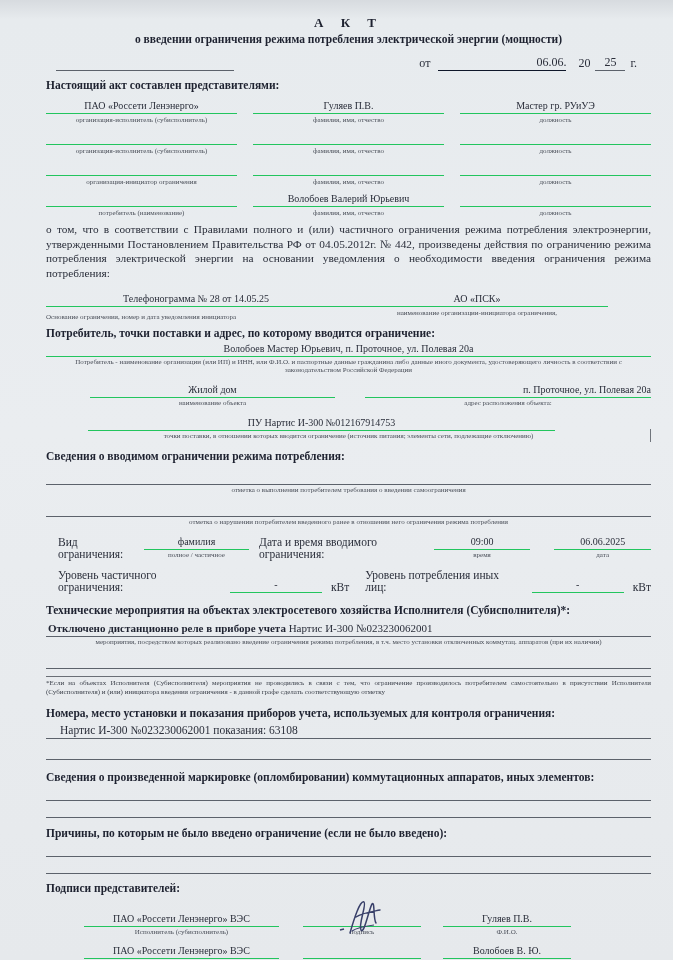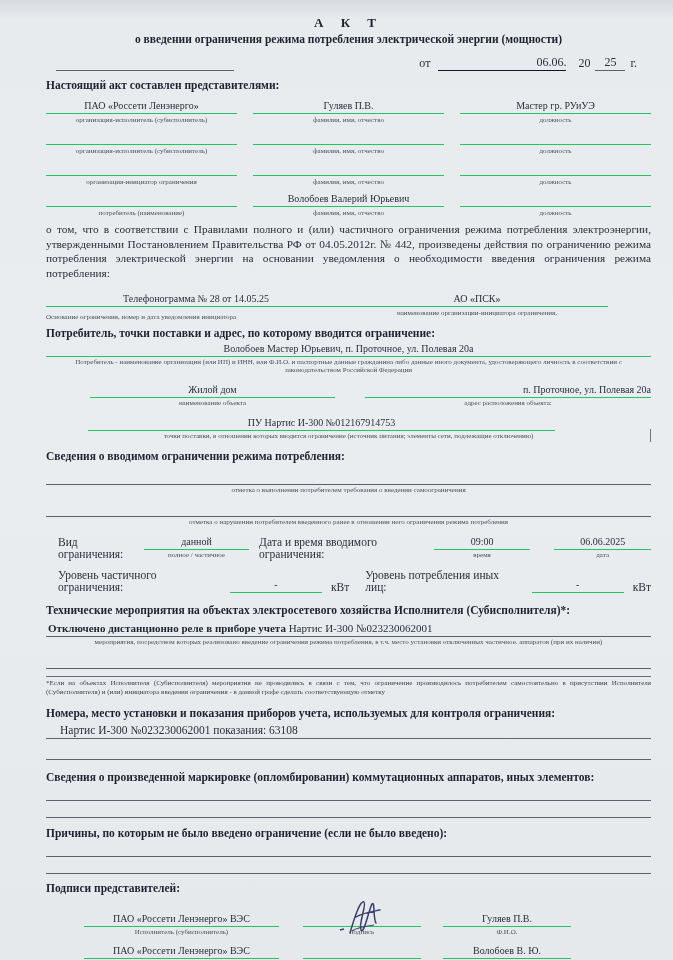--- a/index.html
+++ b/index.html
@@ -188,21 +188,21 @@
     <div class="cap">отметка о выполнении потребителем требования о введении самоограничения</div>
   </div>
   <div class="mark2">
     <div class="blank"></div>
     <div class="cap">отметка о нарушении потребителем введенного ранее в отношении него ограничения режима потребления</div>
   </div>
 
   <div class="type-row">
     <span>Вид ограничения:</span>
     <span class="fld f1">
-      <span class="v" style="display:block">данной</span>
+      <span class="v" style="display:block">фамилия</span>
       <span class="cap" style="display:block">полное / частичное</span>
     </span>
     <span>Дата и время вводимого ограничения:</span>
     <span class="fld f2">
       <span class="v" style="display:block">09:00</span>
       <span class="cap" style="display:block">время</span>
     </span>
     <span class="fld f3">
       <span class="v" style="display:block">06.06.2025</span>
       <span class="cap" style="display:block">дата</span>
@@ -219,21 +219,21 @@
     <span class="fld f f2m">
         <span class="v" style="display:block">-</span>
       </span>
     <span>кВт</span>
   </div>
 
   <div class="h mt10">Технические мероприятия на объектах электросетевого хозяйства Исполнителя (Субисполнителя)*:</div>
   <div class="action">
     <span class="b">Отключено дистанционно реле в приборе учета</span><span> Нартис И-300 №023230062001</span>
   </div>
-  <div class="cap">мероприятия, посредством которых реализовано введение ограничения режима потребления, в т.ч. место установки отключенных частичное. аппаратов (при их наличии)</div>
+  <div class="cap">мероприятия, посредством которых реализовано введение ограничения режима потребления, в т.ч. место установки отключенных коммутац. аппаратов (при их наличии)</div>
   <div class="blank mt9"></div>
 
   <div class="footnote">*Если на объектах Исполнителя (Субисполнителя) мероприятия не проводились в связи с тем, что ограничение производилось потребителем самостоятельно в присутствии Исполнителя (Субисполнителя) и (или) инициатора введения ограничения - в данной графе сделать соответствующую отметку</div>
 
   <div class="h mt8">Номера, место установки и показания приборов учета, используемых для контроля ограничения:</div>
   <div class="meters-v">Нартис И-300 №023230062001 показания: 63108</div>
   <div class="blank mt8"></div>
 
   <div class="h mt10">Сведения о произведенной маркировке (опломбировании) коммутационных аппаратов, иных элементов:</div>
   <div class="blank" style="margin-top:3px"></div>

